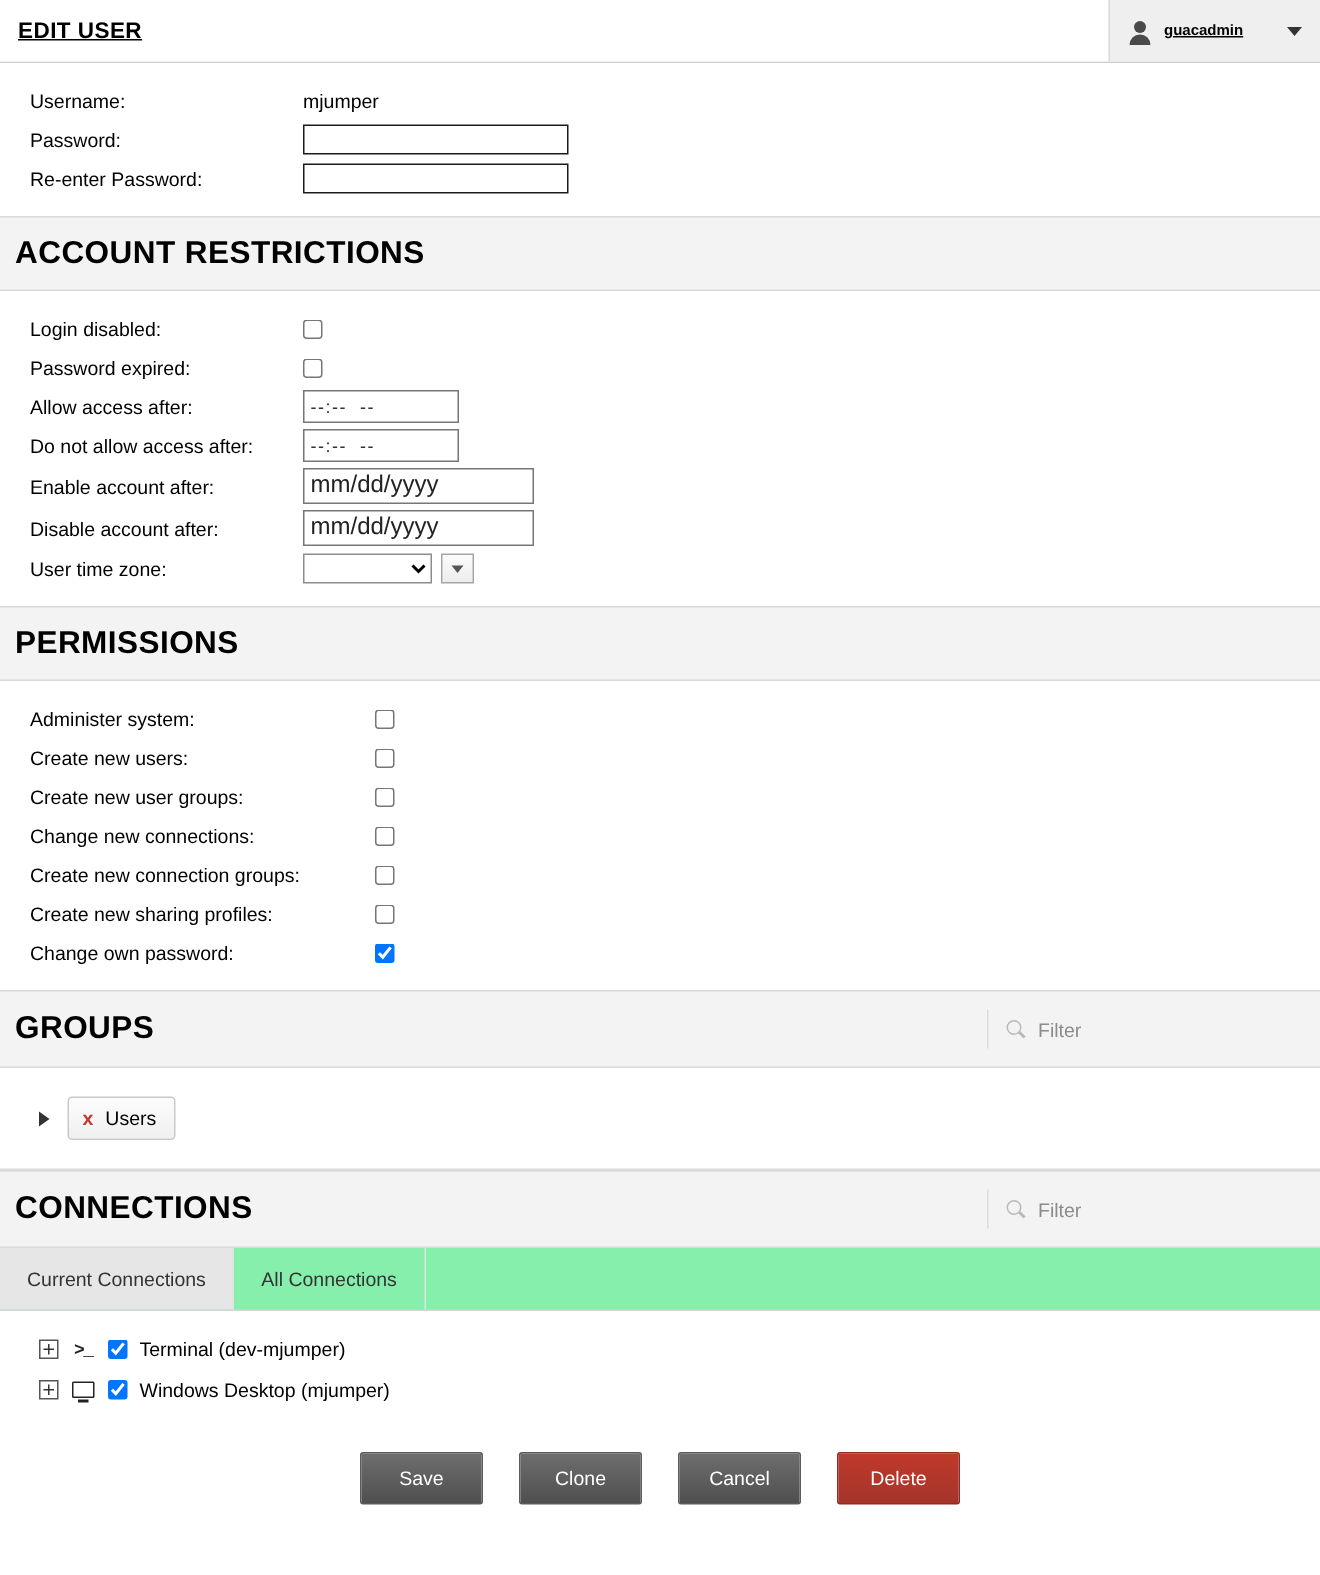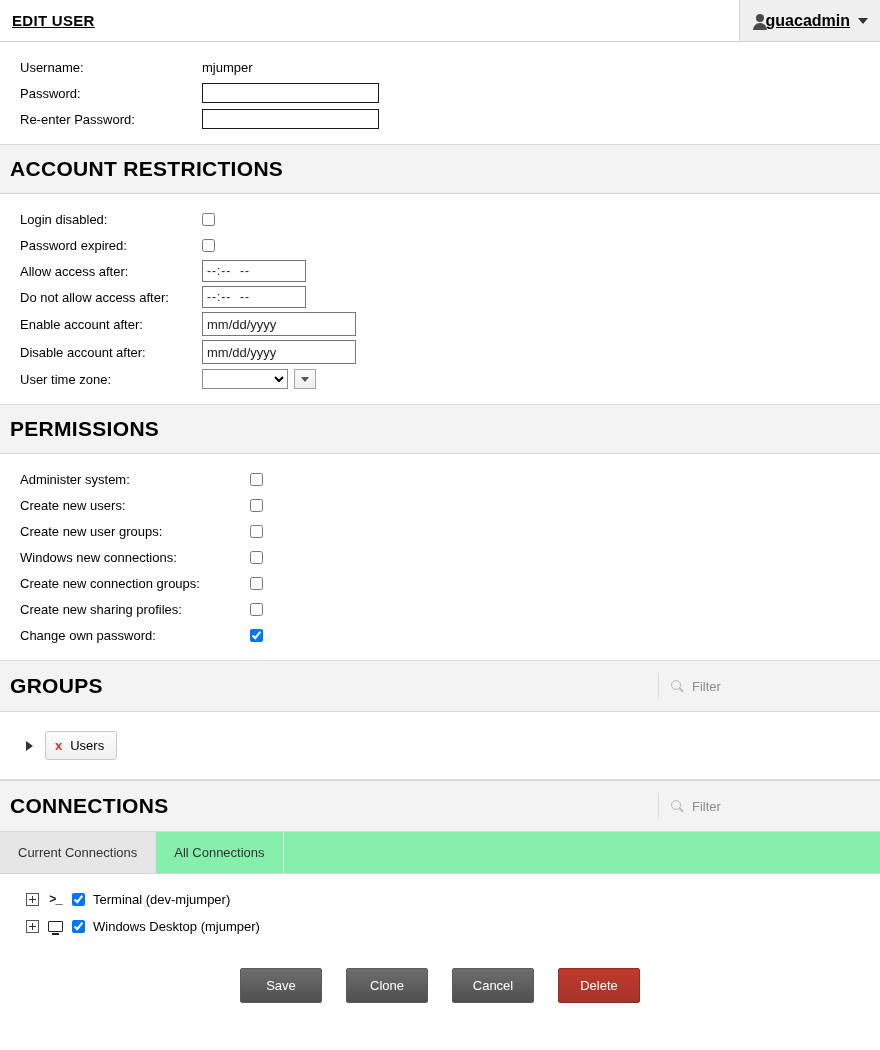--- a/index.html
+++ b/index.html
@@ -56,21 +56,21 @@
     background: #4a4a4a;
   }
   .user-icon::after {
     content: "";
     position: absolute;
     left: 1px; top: 10px;
     width: 14px; height: 7px;
     border-radius: 7px 7px 0 0;
     background: #4a4a4a;
   }
-  .user-name { font-weight: bold; font-size: 16px; flex: 1; }
+  .user-name { font-weight: bold; font-size: 10px; flex: 1; }
   .caret-down {
     width: 0; height: 0;
     border-left: 5px solid transparent;
     border-right: 5px solid transparent;
     border-top: 6px solid #333;
   }
 
   
   .section-head {
     background: #f3f3f3;
@@ -122,21 +122,21 @@
     padding: 1px 4px;
     letter-spacing: 1px;
     color: #222;
   }
   input.date-input {
     width: 154px;
     height: 24px;
     border: 1px solid #767676;
     background: #fff;
     font-family: "Liberation Sans", sans-serif;
-    font-size: 13px;
+    font-size: 16px;
     padding: 1px 4px;
     color: #222;
   }
   input.checkbox {
     width: 13px; height: 13px;
     margin: 0;
   }
 
   .tz-row { margin-top: 3px; }
   select.tz-select {
@@ -412,21 +412,21 @@
   </div>
   <div class="field-row">
     <div class="field-label perm-label">Create new users:</div>
     <input class="checkbox" type="checkbox" style="">
   </div>
   <div class="field-row">
     <div class="field-label perm-label">Create new user groups:</div>
     <input class="checkbox" type="checkbox" style="">
   </div>
   <div class="field-row">
-    <div class="field-label perm-label">Windows new connections:</div>
+    <div class="field-label perm-label">Change new connections:</div>
     <input class="checkbox" type="checkbox" style="">
   </div>
   <div class="field-row">
     <div class="field-label perm-label">Create new connection groups:</div>
     <input class="checkbox" type="checkbox" style="">
   </div>
   <div class="field-row">
     <div class="field-label perm-label">Create new sharing profiles:</div>
     <input class="checkbox" type="checkbox" style="">
   </div>

